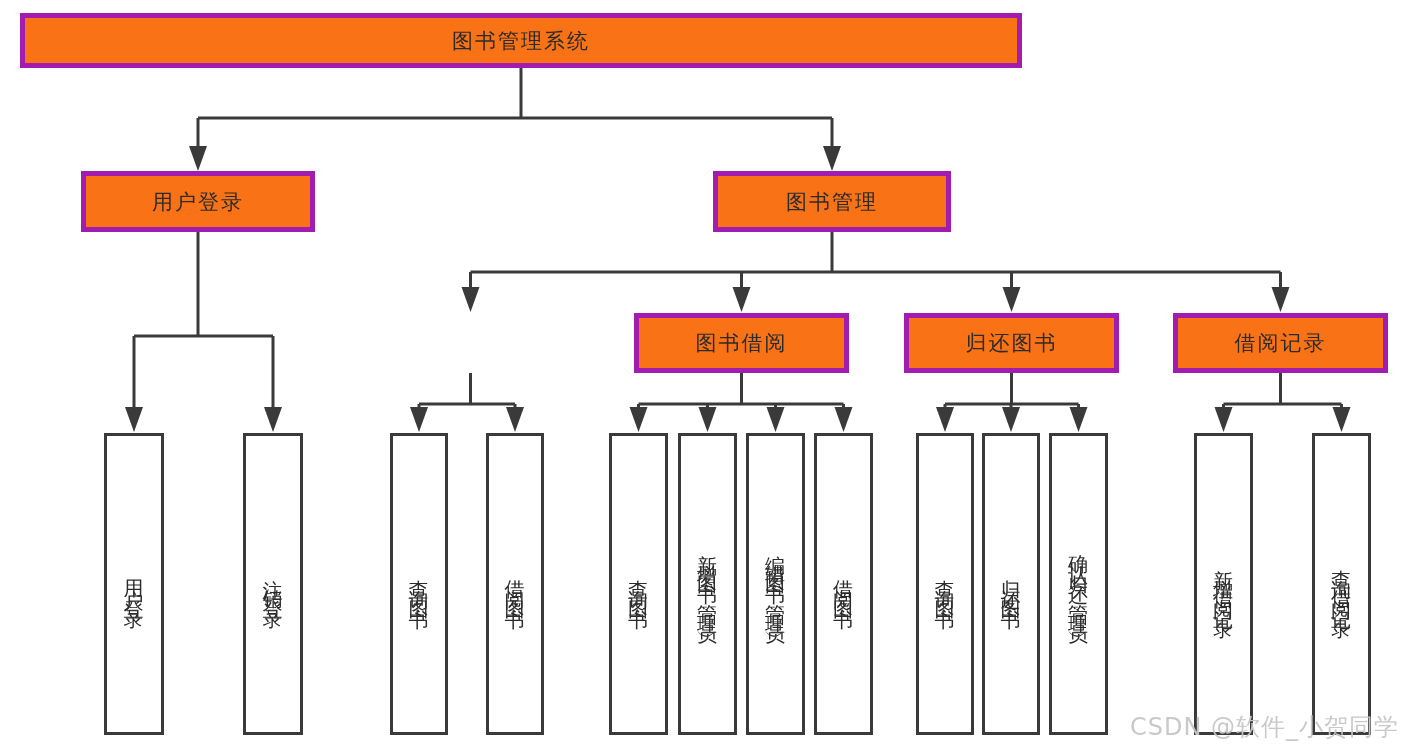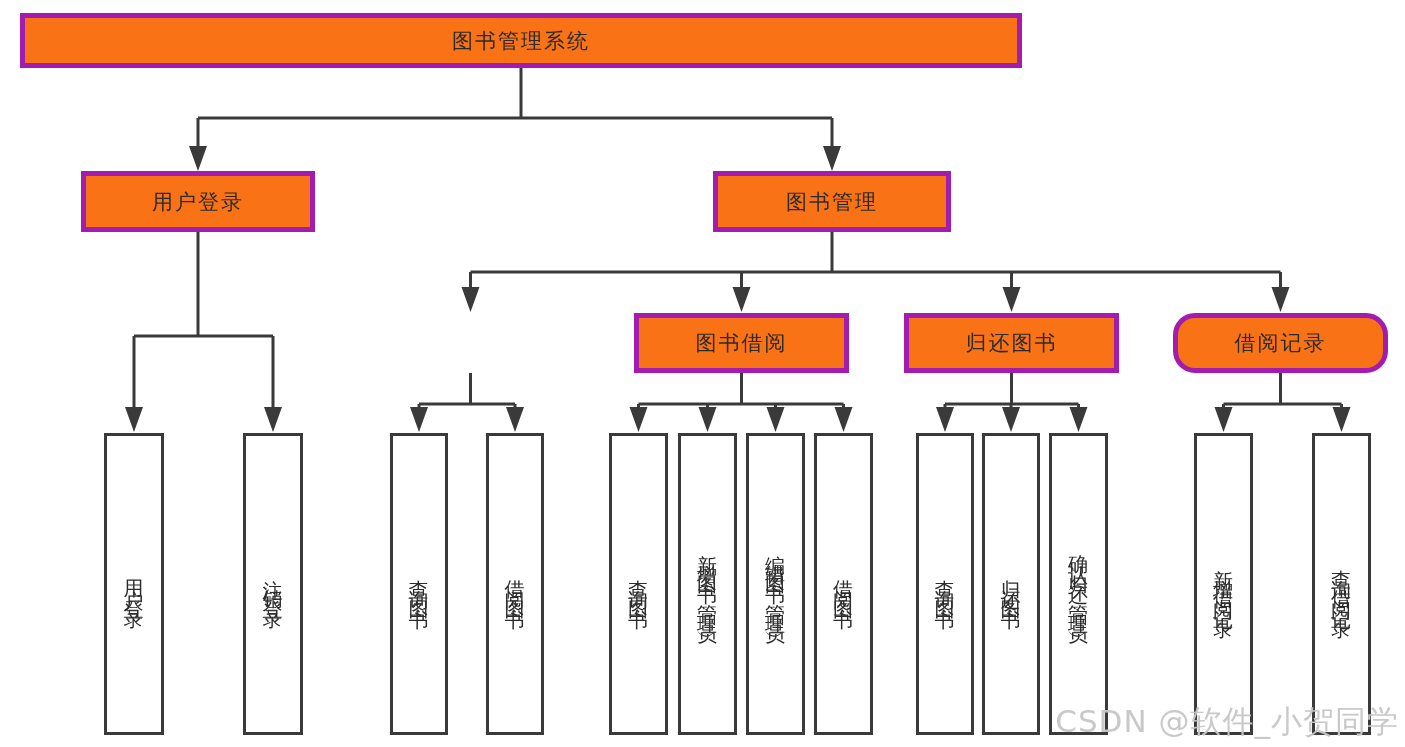--- a/index.html
+++ b/index.html
@@ -48,21 +48,21 @@
     white-space: nowrap;
     font-size: 20px;
     letter-spacing: 10px;
     line-height: 1.1;
     color: #2b2b2b;
   }
   .watermark {
     position: absolute;
     right: 6px;
     bottom: 4px;
-    font-size: 31px;
+    font-size: 24px;
     letter-spacing: 1px;
     color: rgba(198, 198, 198, 0.95);
     z-index: 5;
     pointer-events: none;
   }
 </style>
 </head>
 <body>
 
 <div class="canvas">
@@ -107,21 +107,21 @@
     <use href="#arr" x="1341.5" y="432"></use>
   </svg>
 
   <div class="hnode" style="left:20px; top:13px; width:1002px; height:55px;">图书管理系统</div>
 
   <div class="hnode" style="left:81px; top:171px; width:234px; height:61px;">用户登录</div>
   <div class="hnode" style="left:713px; top:171px; width:238px; height:61px;">图书管理</div>
 
   <div class="hnode" style="left:634px; top:313px; width:215px; height:60px;text-align:center;">图书借阅</div>
   <div class="hnode" style="left:904px; top:313px; width:215px; height:60px;">归还图书</div>
-  <div class="hnode" style="left:1173px; top:313px; width:215px; height:60px;border-radius:22px;">借阅记录</div>
+  <div class="hnode" style="left:1173px; top:313px; width:215px; height:60px;">借阅记录</div>
 
   <div class="leaf" style="left:104px; width:60px;">
     <span>用户登录</span>
   </div>
   <div class="leaf" style="left:243px; width:60px;">
     <span>注销登录</span>
   </div>
 
   <div class="leaf" style="left:390px; width:58px;">
     <span>查询图书</span>

